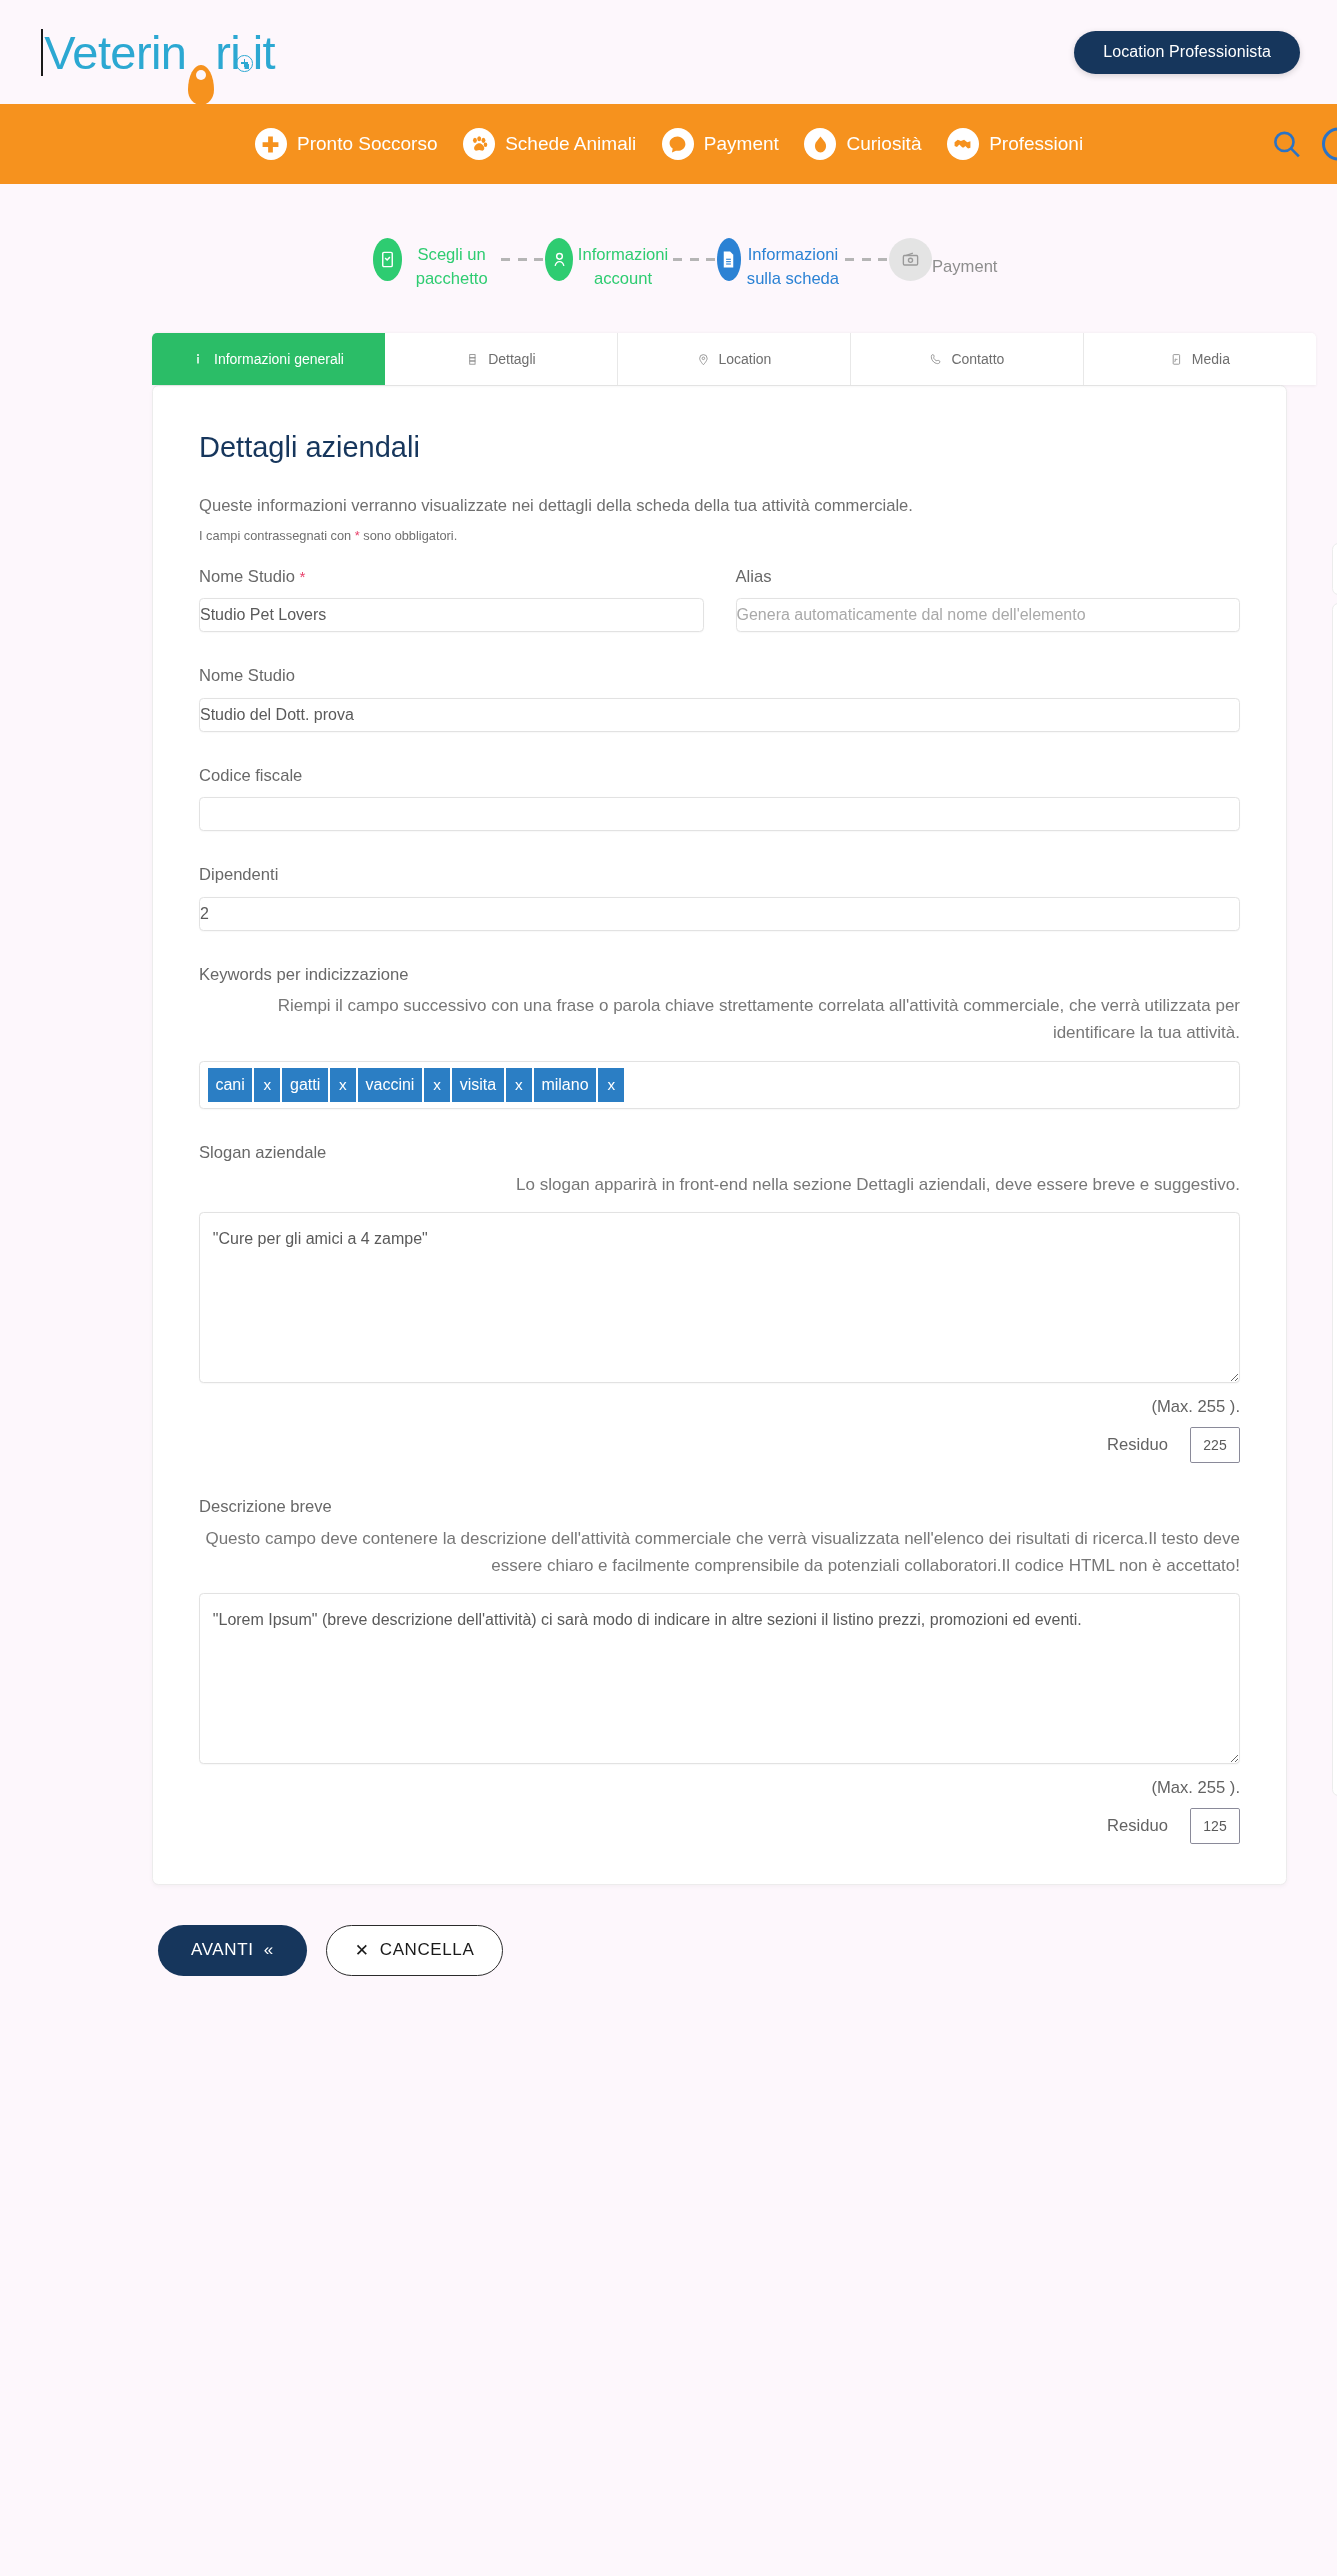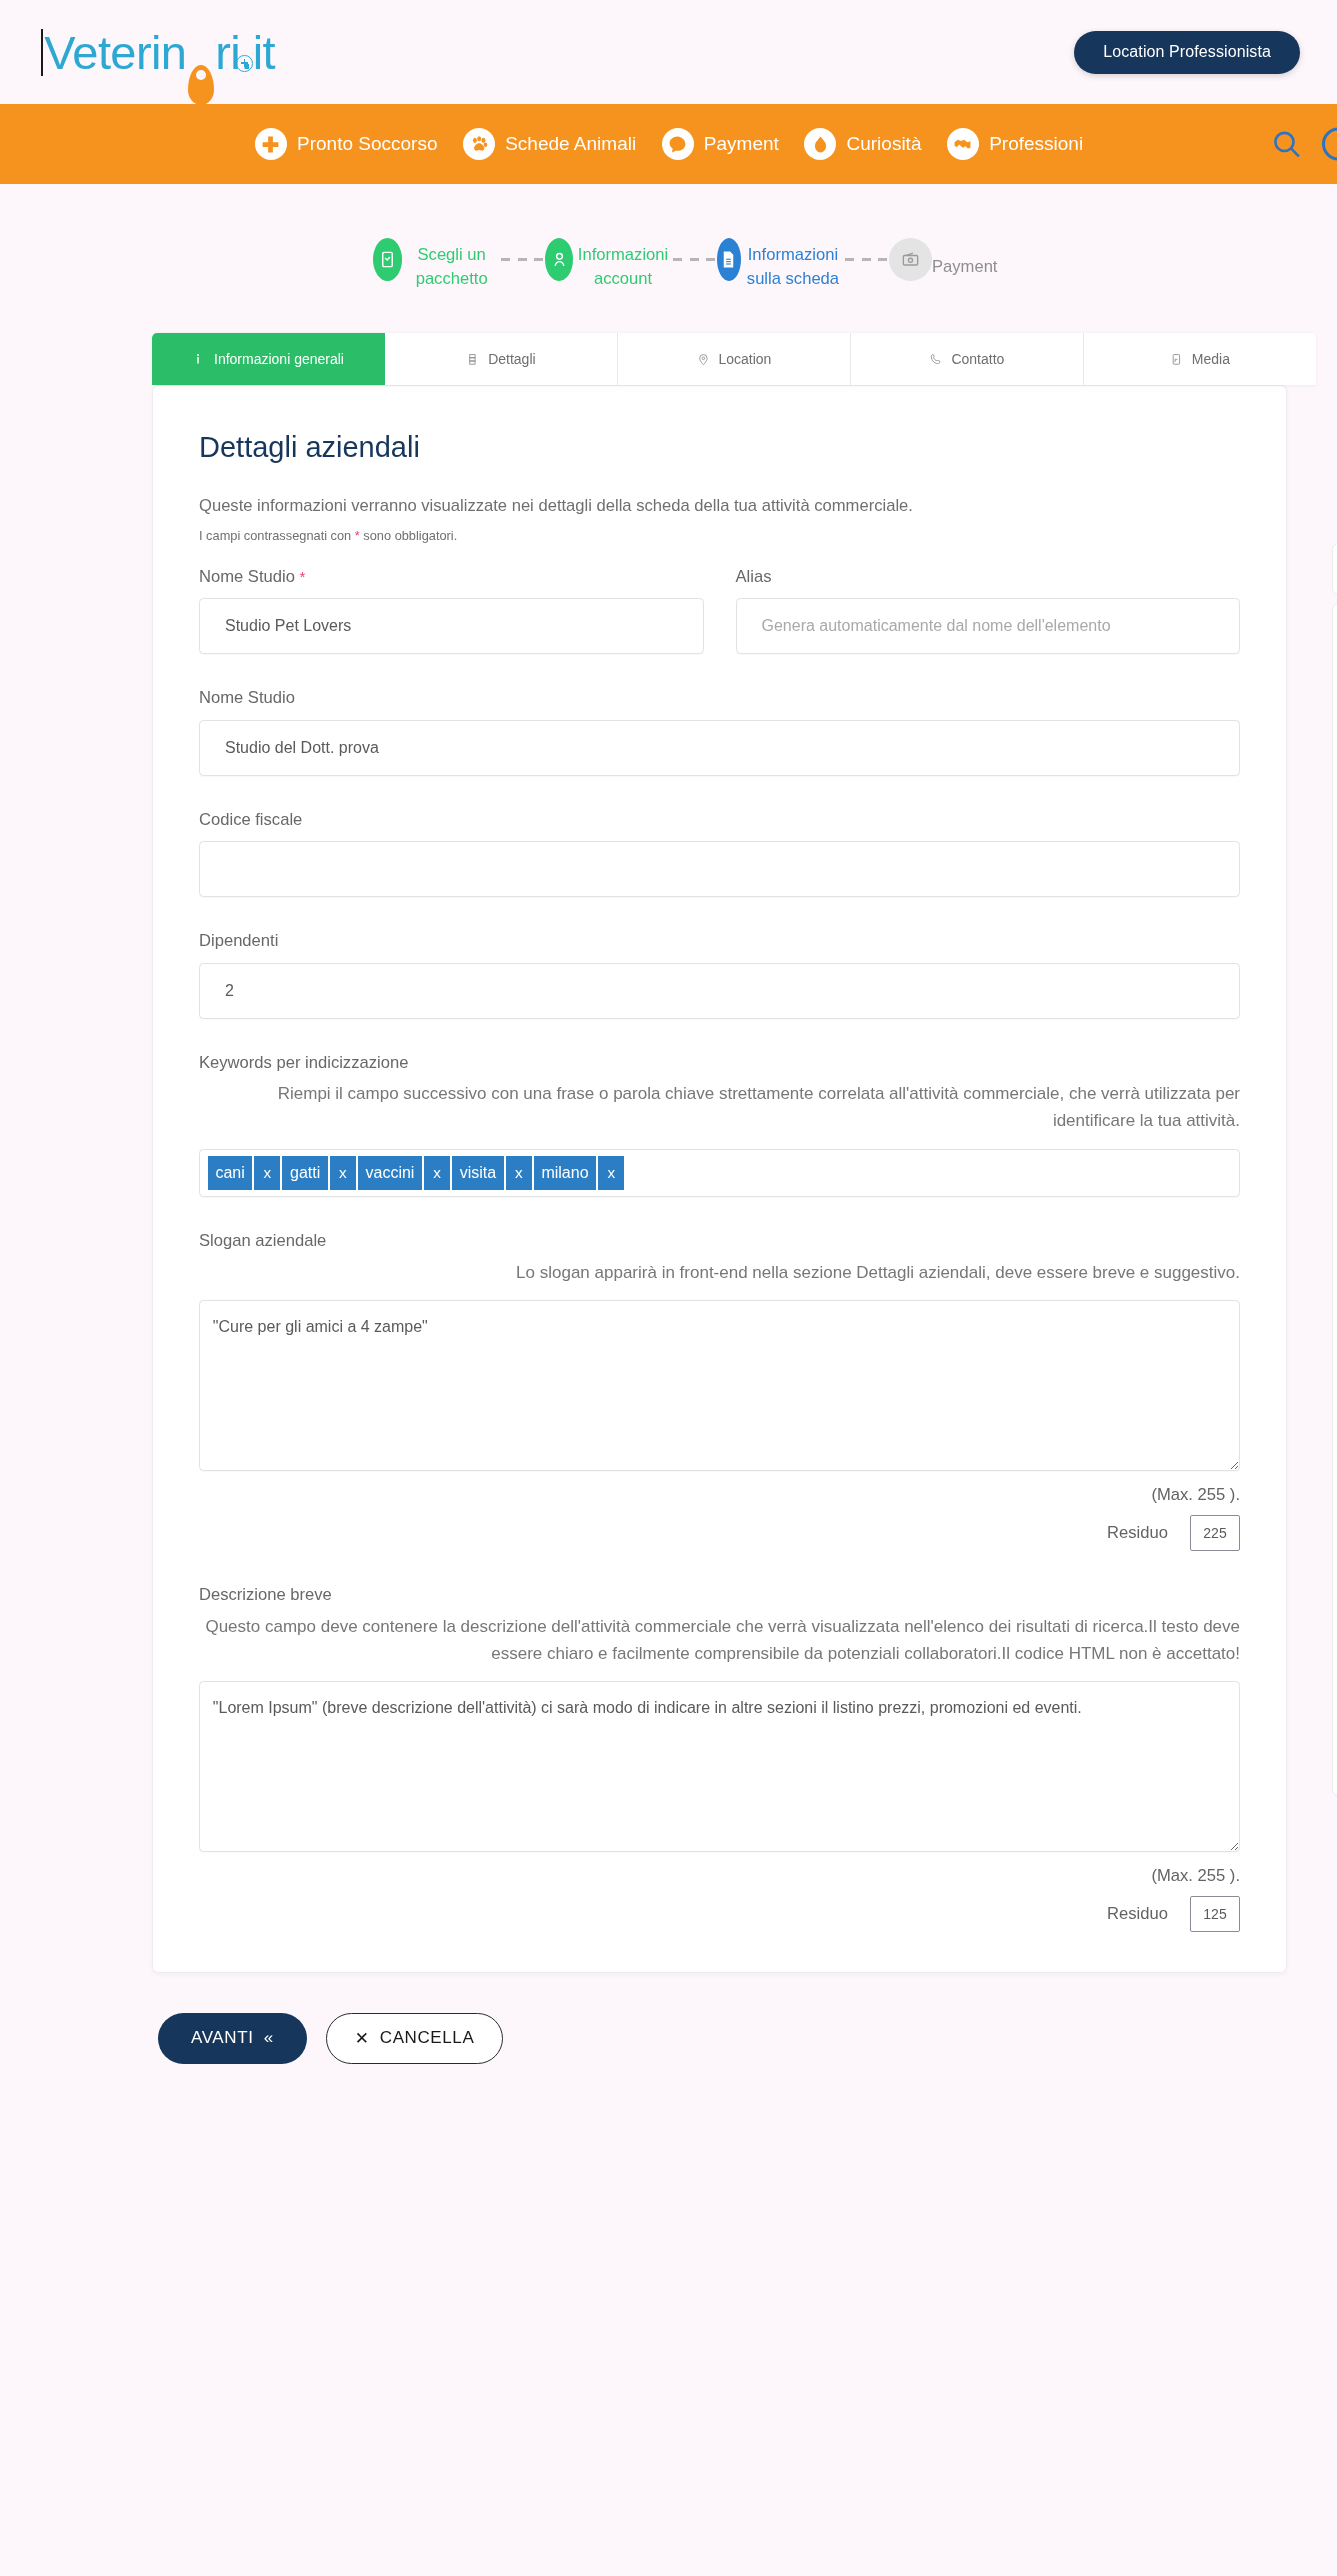--- a/index.html
+++ b/index.html
@@ -227,22 +227,22 @@
     text-align: right;
   }
   input.inp, textarea.ta {
     width: 100%;
     border: 0.6px solid #e2e2e2;
     border-radius: 4.5px;
     background: #fff;
     font-family: "Liberation Sans", sans-serif;
     font-size: 16px;
     color: #5a5a5a;
-    padding: 0 25px;
-    height: 56px;
+    padding: 0 0;
+    height: 34px;
     outline: none;
     box-shadow: 0 0.6px 1.3px rgba(0,0,0,.03);
   }
   input.inp::placeholder, textarea.ta::placeholder { color: #a9a9a9; }
   textarea.ta {
     height: 171px;
     padding: 14px 12.8px;
     line-height: 1.55;
     resize: vertical;
   }

